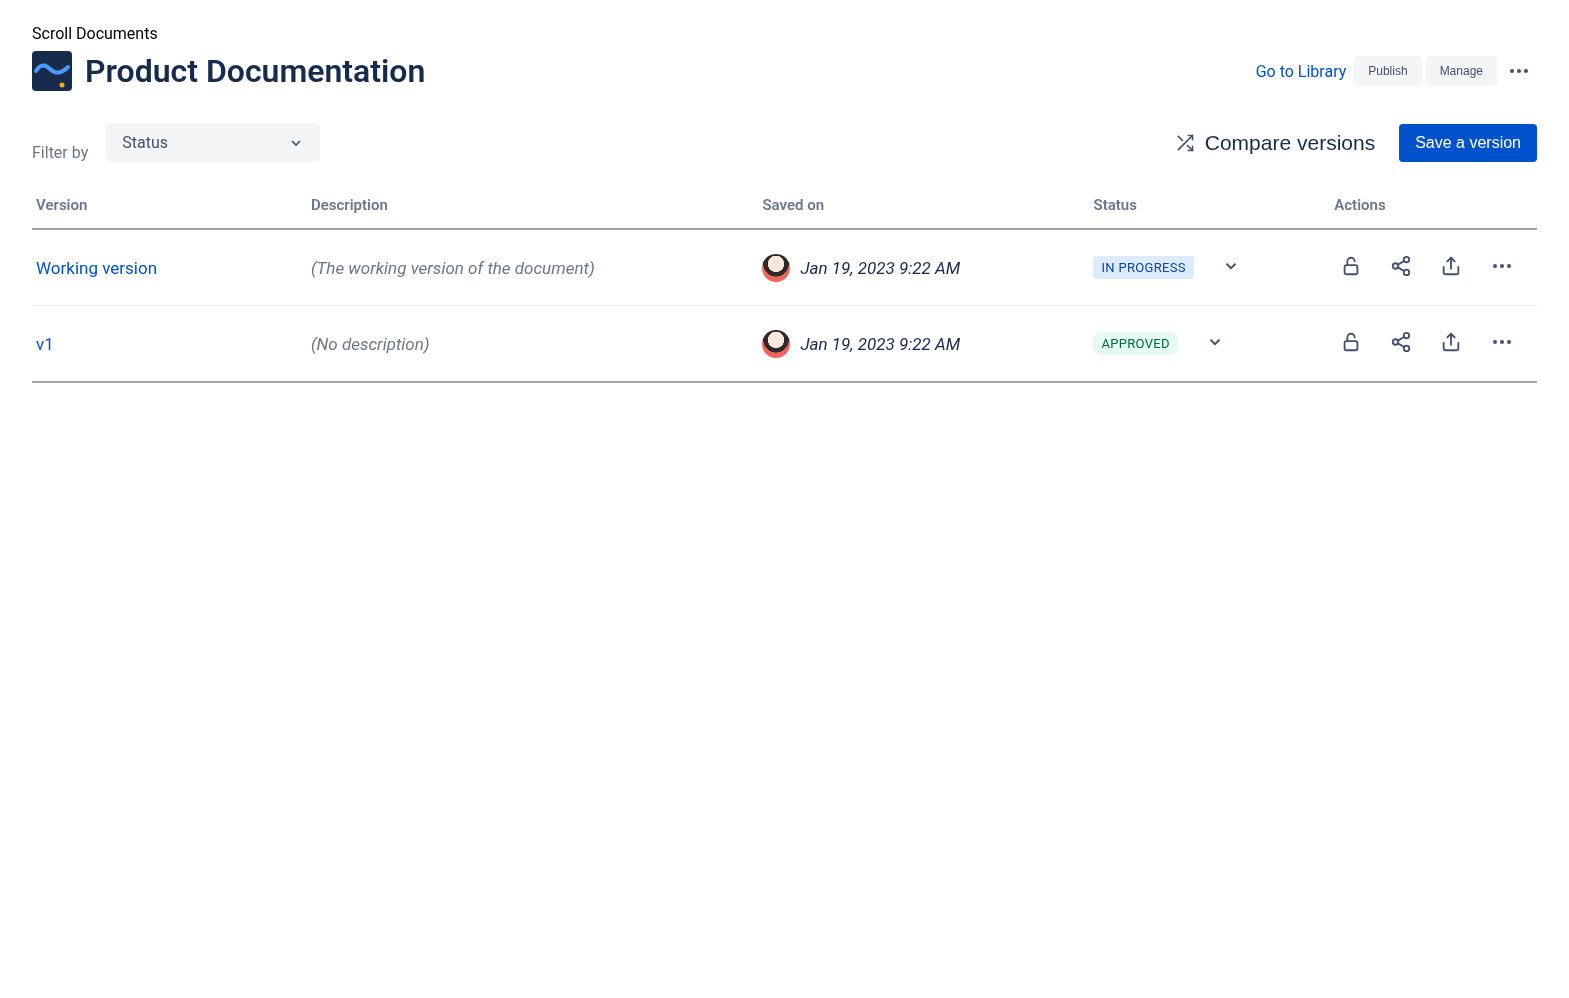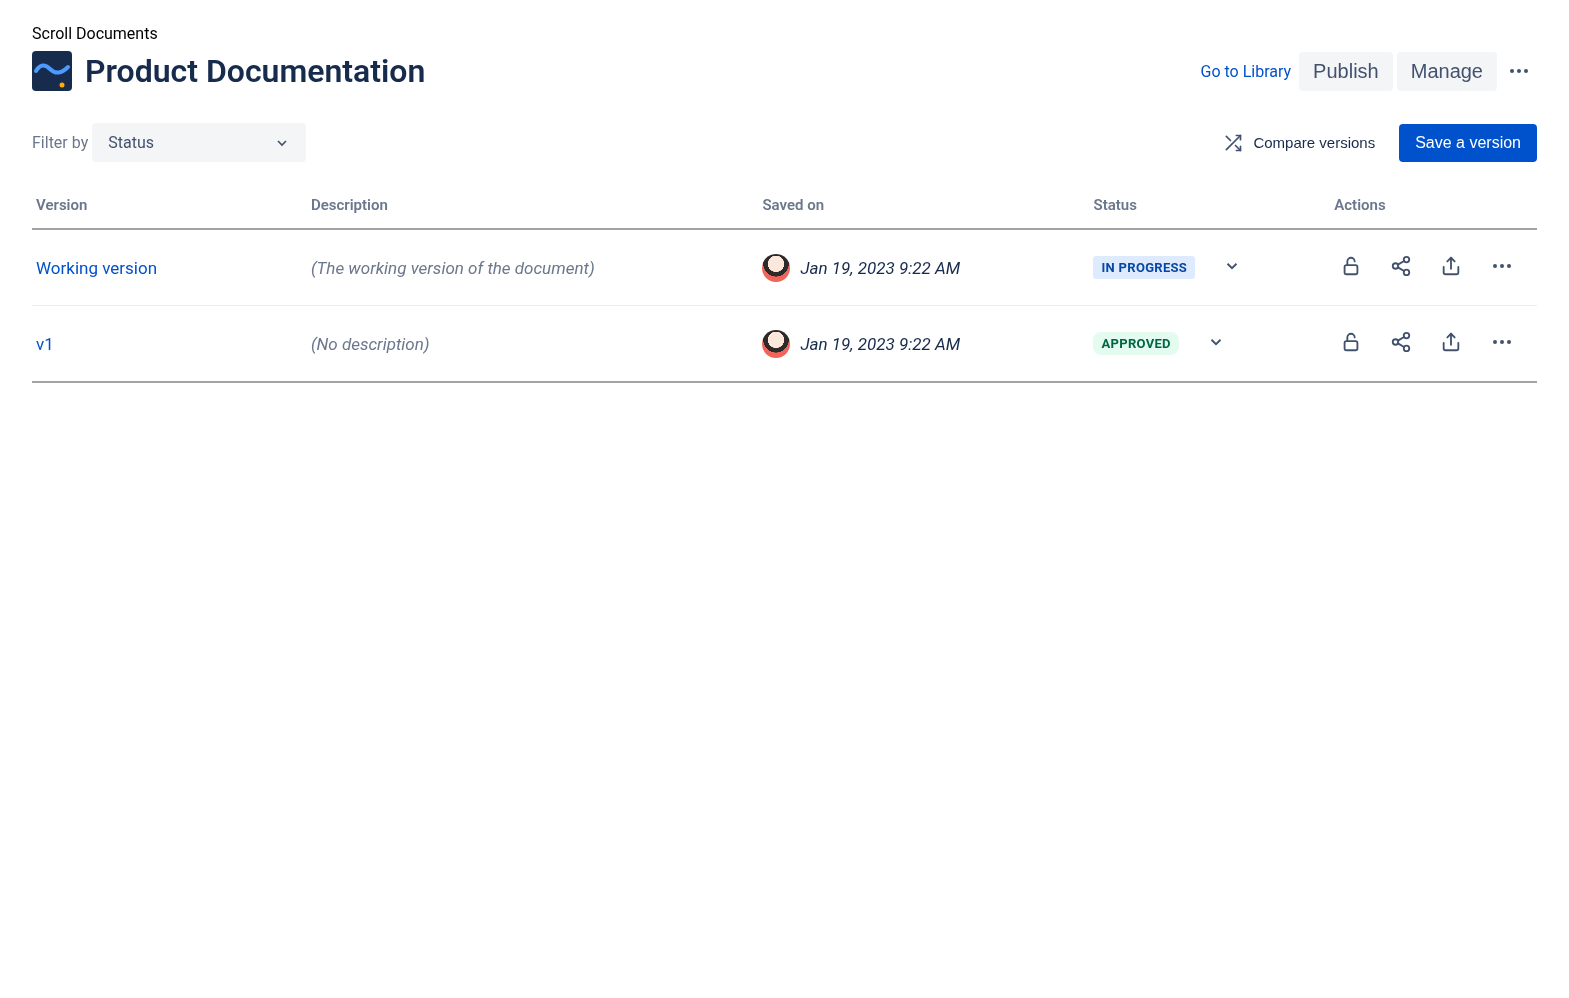--- a/index.html
+++ b/index.html
@@ -53,21 +53,21 @@
     text-decoration: none;
     cursor: pointer;
     padding: 8px 4px;
   }
   .btn {
     background: #F4F5F7;
     color: #42526E;
     border: none;
     border-radius: 4px;
     padding: 8px 14px;
-    font-size: 20px;
+    font-size: 12px;
     cursor: pointer;
   }
   .icon-btn {
     background: transparent;
     border: none;
     padding: 6px;
     cursor: pointer;
     color: #42526E;
     display: flex;
     align-items: center;
@@ -75,22 +75,22 @@
     border-radius: 3px;
   }
   .filter-row {
     display: flex;
     align-items: center;
     justify-content: space-between;
     margin-bottom: 24px;
   }
   .filter-left {
     display: flex;
-    align-items: center;
-    gap: 4px;
+    align-items: flex-end;
+    gap: 18px;
   }
   .filter-label {
     color: #6B778C;
     font-size: 16px;
   }
   .select {
     background: #F4F5F7;
     border: none;
     border-radius: 4px;
     padding: 10px 16px;
@@ -105,21 +105,21 @@
     display: flex;
     align-items: center;
     gap: 24px;
   }
   .compare-btn {
     display: flex;
     align-items: center;
     gap: 10px;
     background: transparent;
     border: none;
-    font-size: 15px;
+    font-size: 21px;
     color: #172B4D;
     cursor: pointer;
   }
   .primary-btn {
     background: #0052CC;
     color: #fff;
     border: none;
     border-radius: 4px;
     padding: 10px 16px;
     font-size: 16px;
@@ -168,21 +168,21 @@
     flex-shrink: 0;
   }
   .status-cell {
     display: flex;
     align-items: center;
     gap: 28px;
   }
   .badge {
     display: inline-block;
     font-size: 13px;
-    font-weight: 700;
+    font-weight: 400;
     letter-spacing: 0.3px;
     padding: 4px 8px;
     border-radius: 3px;
   }
   .badge-inprogress { background: #DEEBFF; color: #0747A6; }
   .badge-approved   { background: #E3FCEF; color: #006644; border-radius: 8px; }
   .actions-cell {
     display: flex;
     align-items: center;
     gap: 16px;

